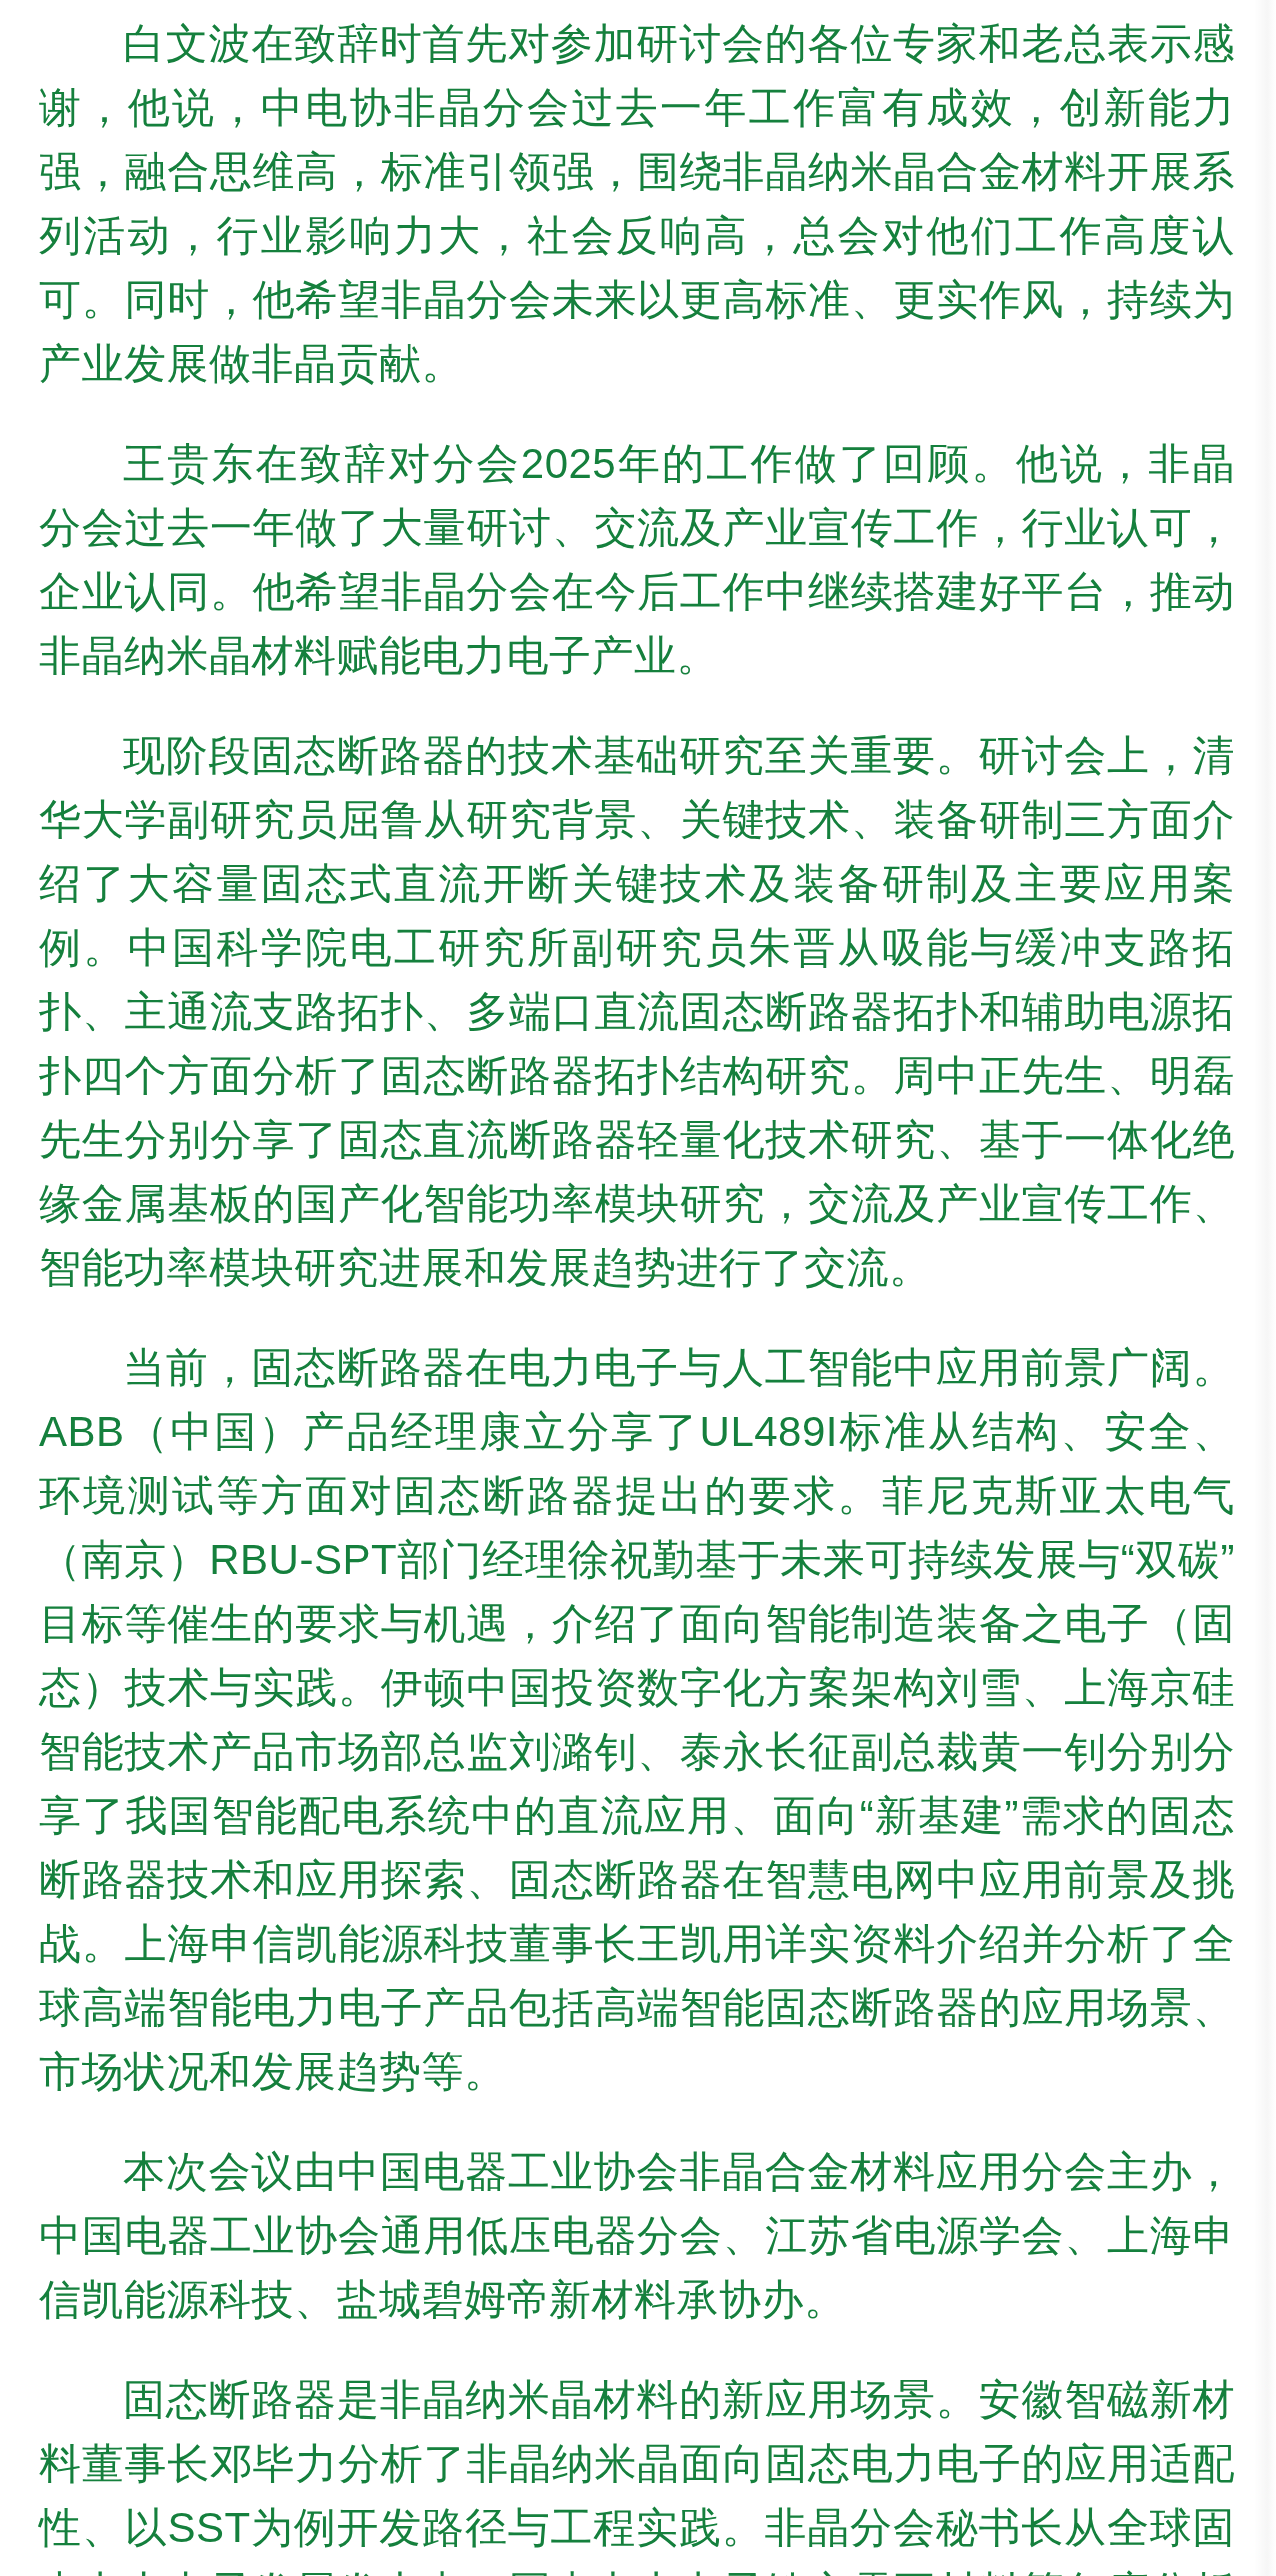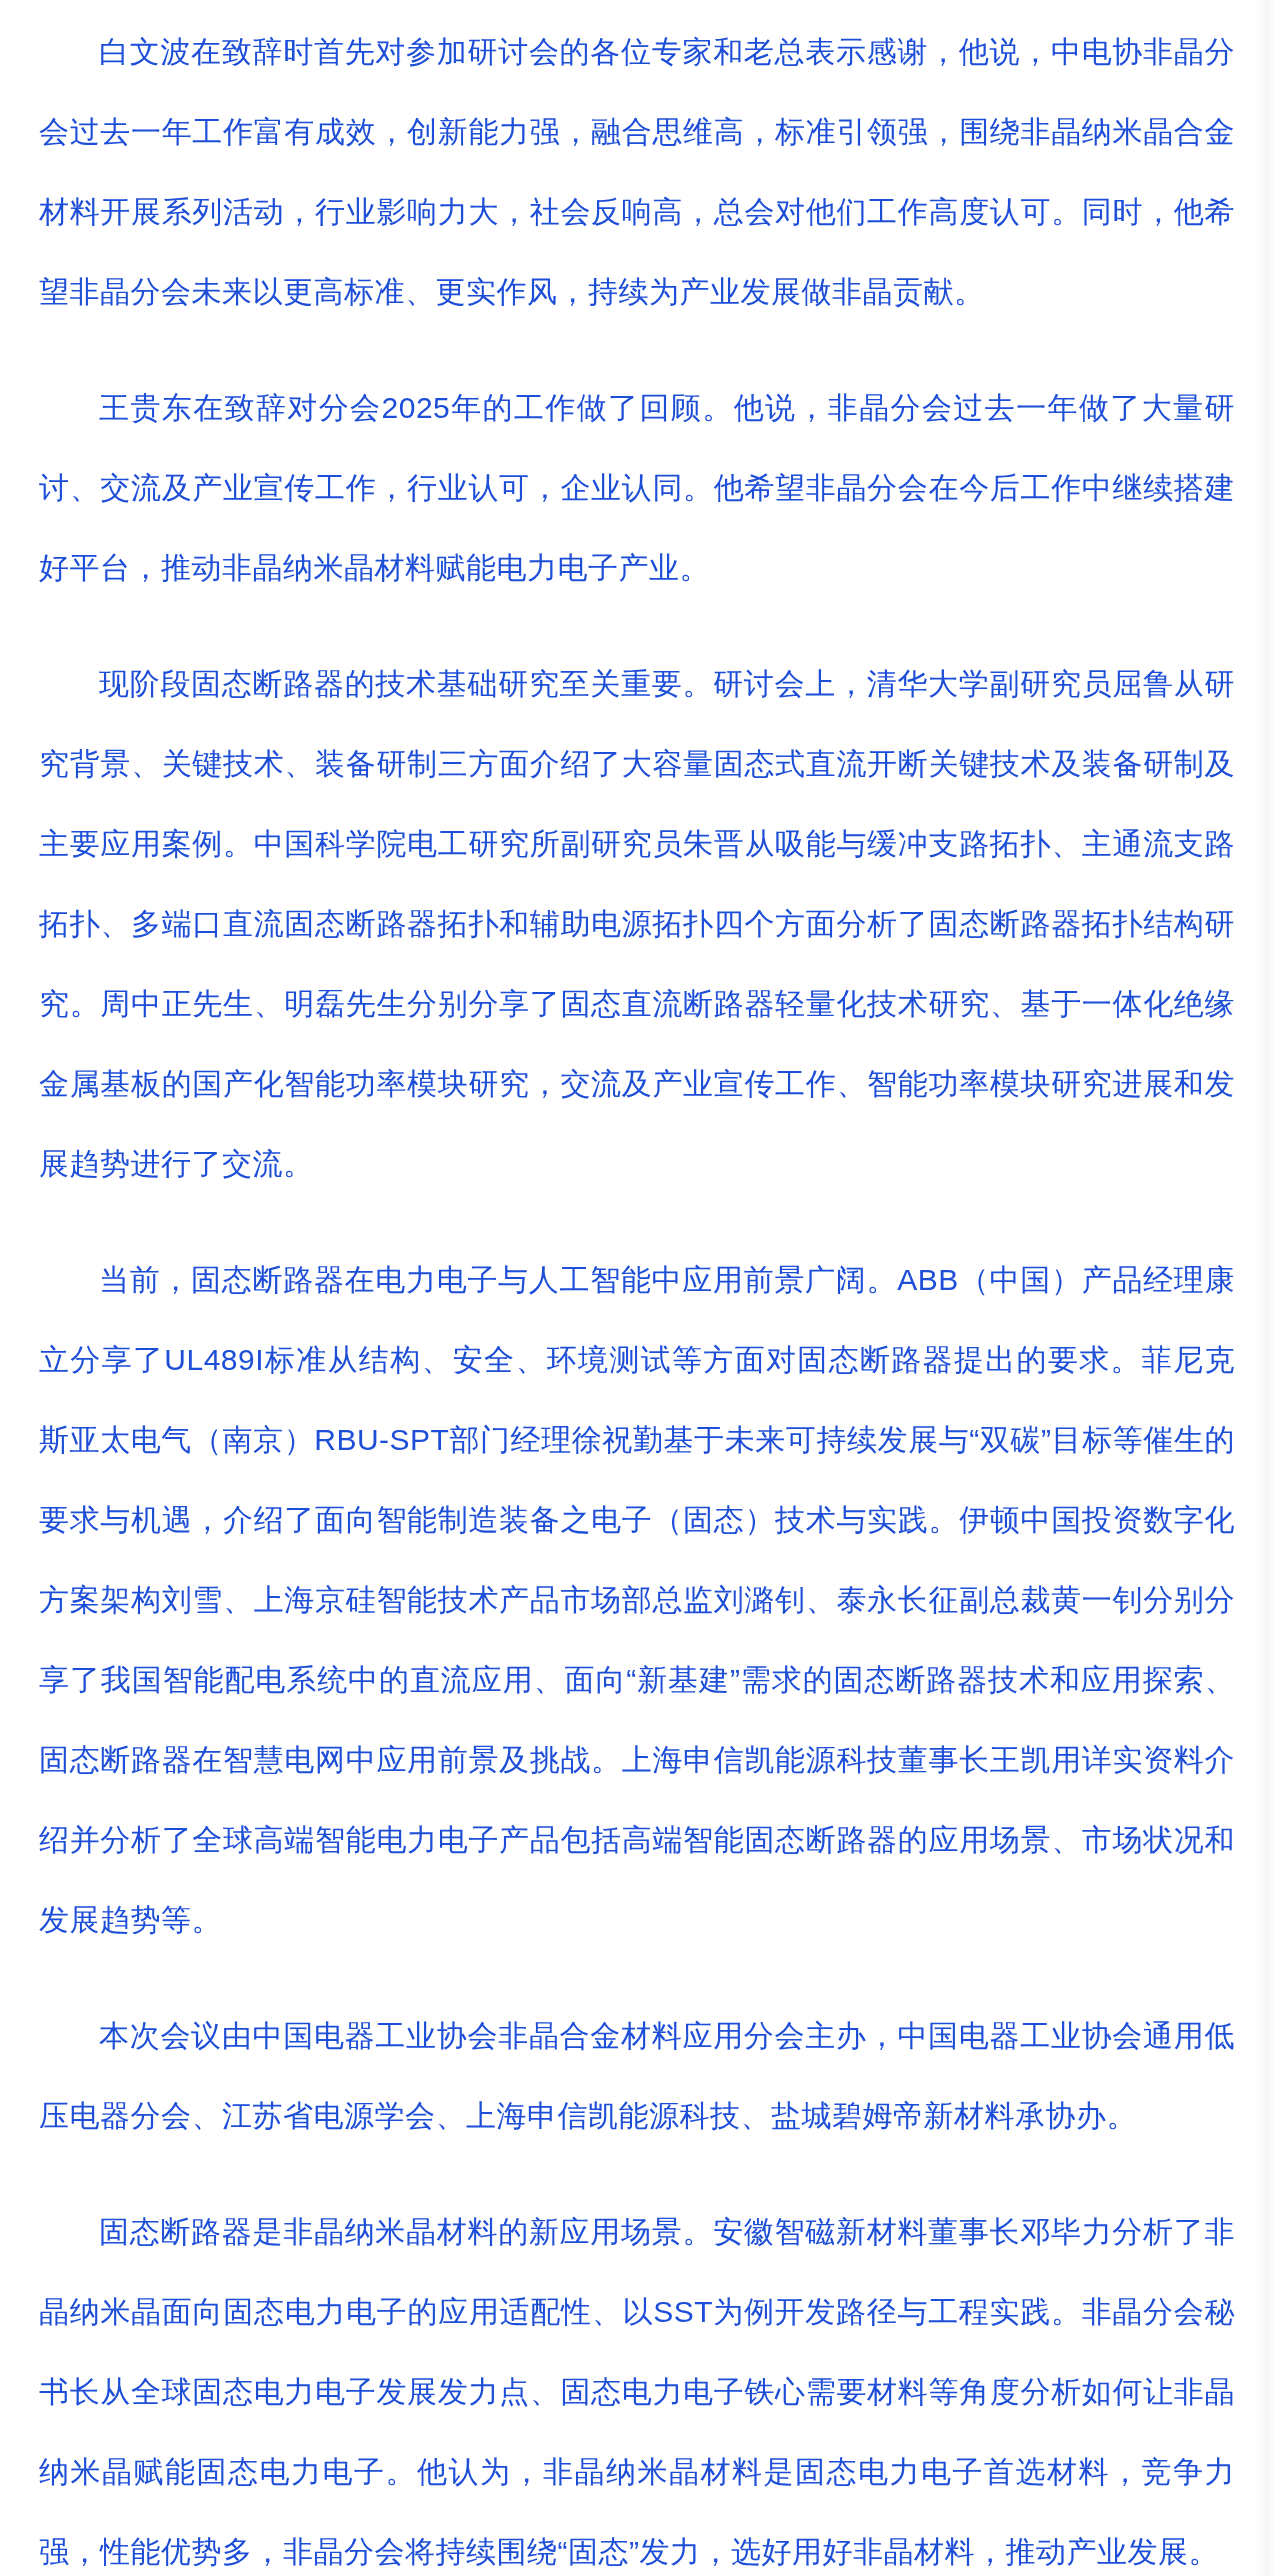--- a/index.html
+++ b/index.html
@@ -12,23 +12,23 @@
     height: 2576px;
     overflow: hidden;
     position: relative;
     font-family: "Liberation Sans", sans-serif;
   }
   .article {
     padding: 11.8px 41px 0 39px;
   }
   .article p {
     margin: 0 0 36px 0;
-    font-size: 30px;
-    line-height: 80px;
-    color: #1d4ed8;
+    font-size: 42px;
+    line-height: 64px;
+    color: #15803d;
     text-align: justify;
     text-indent: 2em;
     letter-spacing: 0.5px;
     word-break: break-all;
   }
   .edge-shade {
     position: absolute;
     top: 0;
     right: 0;
     width: 21.6px;

